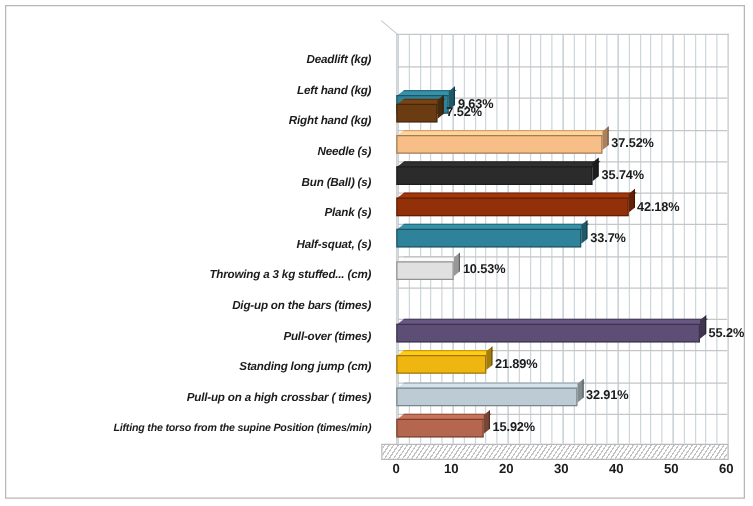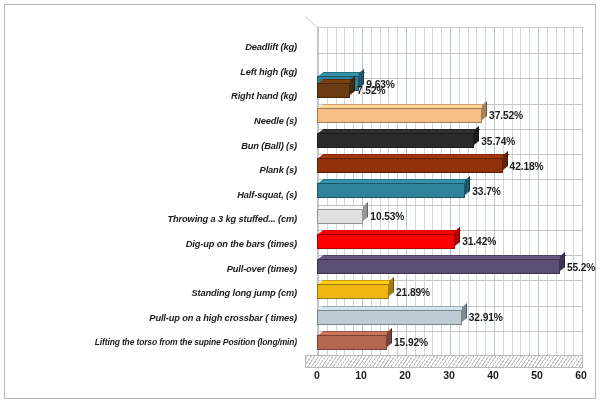--- a/index.html
+++ b/index.html
@@ -204,32 +204,32 @@
   }
 </style>
 </head>
 <body>
 
 <div id="page">
   <div id="frame">
 
     <div id="cat-labels">
         <div class="cat-label">Deadlift (kg)</div>
-        <div class="cat-label">Left high (kg)</div>
+        <div class="cat-label">Left hand (kg)</div>
         <div class="cat-label">Right hand (kg)</div>
         <div class="cat-label">Needle (s)</div>
         <div class="cat-label">Bun (Ball) (s)</div>
         <div class="cat-label">Plank (s)</div>
         <div class="cat-label">Half-squat, (s)</div>
         <div class="cat-label">Throwing a 3 kg stuffed... (cm)</div>
         <div class="cat-label">Dig-up on the bars (times)</div>
         <div class="cat-label">Pull-over (times)</div>
         <div class="cat-label">Standing long jump (cm)</div>
         <div class="cat-label">Pull-up on a high crossbar ( times)</div>
-        <div class="cat-label small">Lifting the torso from the supine Position (long/min)</div>
+        <div class="cat-label small">Lifting the torso from the supine Position (times/min)</div>
       </div>
 
     <div id="plot3d">
       <div id="left-wall"></div>
       <div id="back-wall">
           <div class="vgrid major" style="left: 0px;"></div>
           <div class="vgrid" style="left: 8.8px;"></div>
           <div class="vgrid" style="left: 17.6px;"></div>
           <div class="vgrid" style="left: 26.4px;"></div>
           <div class="vgrid" style="left: 35.2px;"></div>
@@ -323,28 +323,20 @@
             </div>
           </div>
           <div class="bar-row" style="top: 176.615px; height: 25.2308px;">
             <div class="bar-wrap" style="width: 46.332px;">
               <div class="bar-top" style="background: rgb(224, 224, 224);"></div>
               <div class="bar-face" style="background: rgb(224, 224, 224);"></div>
               <div class="bar-side" style="background: rgb(224, 224, 224);"></div>
               <div class="bar-value">10.53%</div>
             </div>
           </div>
-          <div class="bar-row" style="top: 201.846px; height: 25.2308px;">
-            <div class="bar-wrap" style="width: 138.248px;">
-              <div class="bar-top" style="background: rgb(254, 0, 0);"></div>
-              <div class="bar-face" style="background: rgb(254, 0, 0);"></div>
-              <div class="bar-side" style="background: rgb(254, 0, 0);"></div>
-              <div class="bar-value">31.42%</div>
-            </div>
-          </div>
           <div class="bar-row" style="top: 227.077px; height: 25.2308px;">
             <div class="bar-wrap" style="width: 242.88px;">
               <div class="bar-top" style="background: rgb(92, 78, 116);"></div>
               <div class="bar-face" style="background: rgb(92, 78, 116);"></div>
               <div class="bar-side" style="background: rgb(92, 78, 116);"></div>
               <div class="bar-value">55.2%</div>
             </div>
           </div>
           <div class="bar-row" style="top: 252.308px; height: 25.2308px;">
             <div class="bar-wrap" style="width: 72.028px;">

